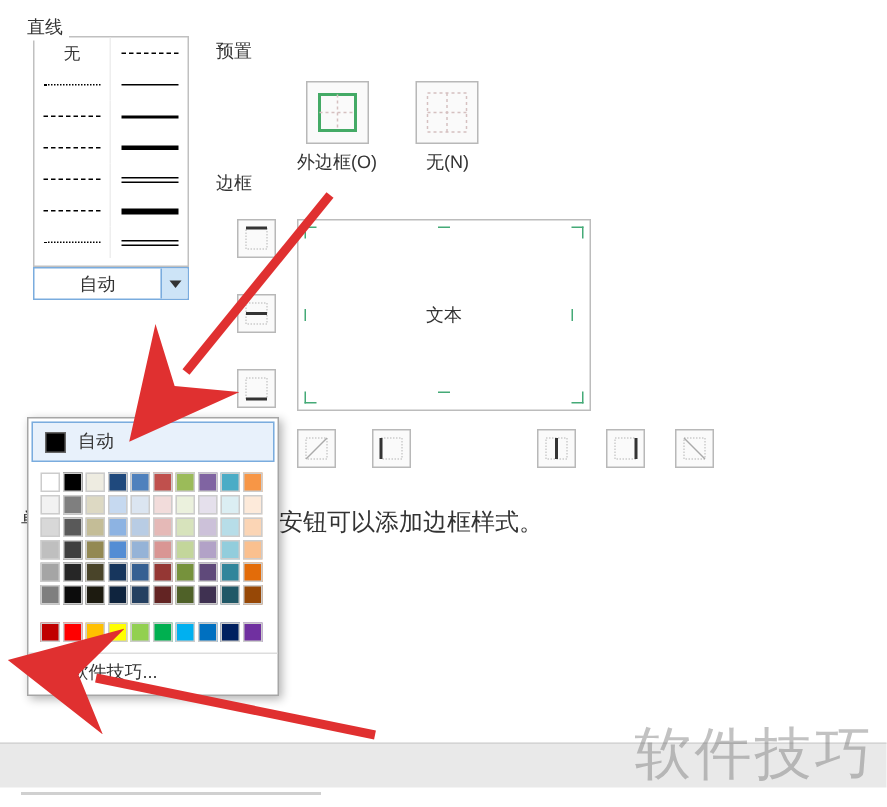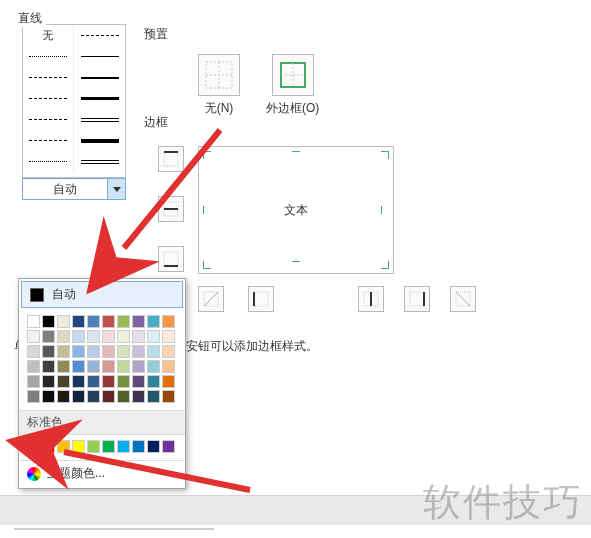--- a/index.html
+++ b/index.html
@@ -113,21 +113,21 @@
   .preview .tr{top:4px;right:4px;border-top:1px solid #4a7;border-right:1px solid #4a7;}
   .preview .bl{bottom:4px;left:4px;border-bottom:1px solid #4a7;border-left:1px solid #4a7;}
   .preview .br{bottom:4px;right:4px;border-bottom:1px solid #4a7;border-right:1px solid #4a7;}
   .preview .midt{top:4px;left:50%;transform:translateX(-50%);width:8px;border-top:1px solid #4a7;}
   .preview .midb{bottom:4px;left:50%;transform:translateX(-50%);width:8px;border-top:1px solid #4a7;}
   .preview .midl{left:4px;top:50%;transform:translateY(-50%);height:8px;border-left:1px solid #4a7;}
   .preview .midr{right:4px;top:50%;transform:translateY(-50%);height:8px;border-left:1px solid #4a7;}
   .preview-text{font-size:12px;}
   .bottomrow{position:absolute; left:40px; top:140px; display:flex; gap:24px;}
   .bottomrow2{position:absolute; left:200px; top:140px; display:flex; gap:20px;}
-  .hint{position:absolute; left:186px; top:338px; font-size:12px;}
+  .hint{position:absolute; left:186px; top:338px; font-size:16px;}
   .hint-left{position:absolute; left:14px; top:338px;}
   
   .color-popup{
     position:absolute;
     left:18px;
     top:278px;
     width:168px;
     border:1px solid #a6a6a6;
     background:#fff;
     box-shadow:2px 2px 6px rgba(0,0,0,0.3);
@@ -234,36 +234,36 @@
     </div>
   </div>
 </div>
 
 <div id="fs-preset" class="fieldset">
   <div class="fieldset-label">预置</div>
   <div class="preset-row">
     <div class="preset-item">
       <div class="preset-btn">
         <svg width="30" height="30">
+          <rect x="3" y="3" width="24" height="24" fill="none" stroke="#4a6" stroke-width="2"></rect>
+          <line x1="3" y1="15" x2="27" y2="15" stroke="#d5c0c0" stroke-dasharray="2 2"></line>
+          <line x1="15" y1="3" x2="15" y2="27" stroke="#d5c0c0" stroke-dasharray="2 2"></line>
+        </svg>
+      </div>
+      <div class="preset-cap"><span>外边框(O)</span></div>
+    </div>
+    <div class="preset-item">
+      <div class="preset-btn">
+        <svg width="30" height="30">
           <rect x="2" y="2" width="26" height="26" fill="none" stroke="#d5c0c0" stroke-dasharray="2 2"></rect>
           <line x1="2" y1="15" x2="28" y2="15" stroke="#d5c0c0" stroke-dasharray="2 2"></line>
           <line x1="15" y1="2" x2="15" y2="28" stroke="#d5c0c0" stroke-dasharray="2 2"></line>
         </svg>
       </div>
       <div class="preset-cap"><span>无(N)</span></div>
-    </div>
-    <div class="preset-item">
-      <div class="preset-btn">
-        <svg width="30" height="30">
-          <rect x="3" y="3" width="24" height="24" fill="none" stroke="#4a6" stroke-width="2"></rect>
-          <line x1="3" y1="15" x2="27" y2="15" stroke="#d5c0c0" stroke-dasharray="2 2"></line>
-          <line x1="15" y1="3" x2="15" y2="27" stroke="#d5c0c0" stroke-dasharray="2 2"></line>
-        </svg>
-      </div>
-      <div class="preset-cap"><span>外边框(O)</span></div>
     </div>
   </div>
 </div>
 
 <div id="fs-border" class="fieldset">
   <div class="fieldset-label">边框</div>
   <div class="border-area">
     <div class="leftcol">
       <div class="small-btn">
         <svg width="18" height="18">
@@ -407,38 +407,37 @@
         <div class="cp-sw" style="background: rgb(29, 27, 16);"></div>
         <div class="cp-sw" style="background: rgb(15, 36, 62);"></div>
         <div class="cp-sw" style="background: rgb(36, 64, 97);"></div>
         <div class="cp-sw" style="background: rgb(99, 36, 35);"></div>
         <div class="cp-sw" style="background: rgb(79, 97, 40);"></div>
         <div class="cp-sw" style="background: rgb(63, 49, 81);"></div>
         <div class="cp-sw" style="background: rgb(32, 88, 103);"></div>
         <div class="cp-sw" style="background: rgb(151, 72, 6);"></div>
       </div>
     </div>
-  <div class="cp-header">标准色</div>
   <div class="cp-grid" id="standard-grid">
       <div class="cp-row">
         <div class="cp-sw" style="background: rgb(192, 0, 0);"></div>
         <div class="cp-sw" style="background: rgb(255, 0, 0);"></div>
         <div class="cp-sw" style="background: rgb(255, 192, 0);"></div>
         <div class="cp-sw" style="background: rgb(255, 255, 0);"></div>
         <div class="cp-sw" style="background: rgb(146, 208, 80);"></div>
         <div class="cp-sw" style="background: rgb(0, 176, 80);"></div>
         <div class="cp-sw" style="background: rgb(0, 176, 240);"></div>
         <div class="cp-sw" style="background: rgb(0, 112, 192);"></div>
         <div class="cp-sw" style="background: rgb(0, 32, 96);"></div>
         <div class="cp-sw" style="background: rgb(112, 48, 160);"></div>
       </div>
     </div>
   <div class="cp-more">
     <div class="wheel"></div>
-    <span>主题颜色...</span>
+    <span>软件技巧...</span>
   </div>
 </div>
 
 <svg class="arrow" style="left:0;top:0;" width="591" height="538">
   <defs>
     <marker id="ah" markerWidth="12" markerHeight="12" refX="2" refY="6" orient="auto">
       <path d="M0,0 L12,6 L0,12 L4,6 Z" fill="#e03030"></path>
     </marker>
   </defs>
   <line x1="220" y1="130" x2="124" y2="248" stroke="#e03030" stroke-width="6" marker-end="url(#ah)"></line>

